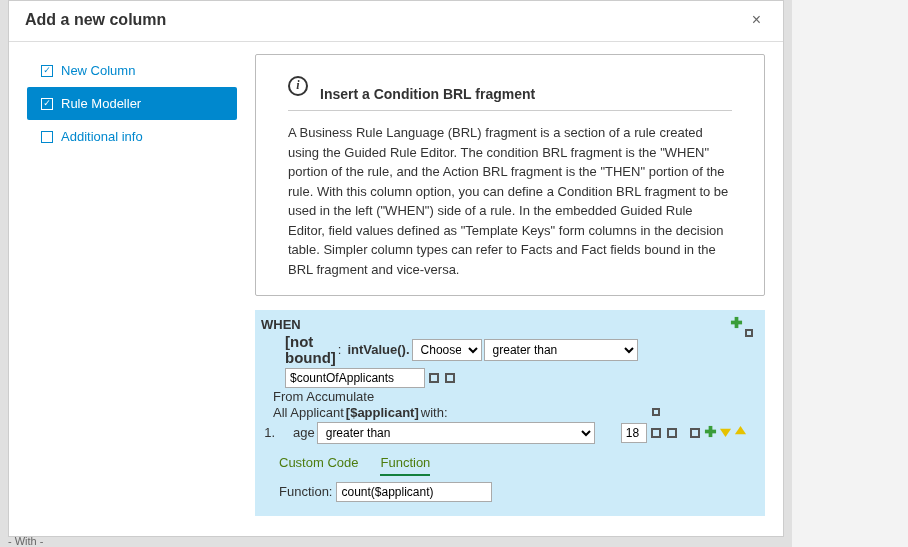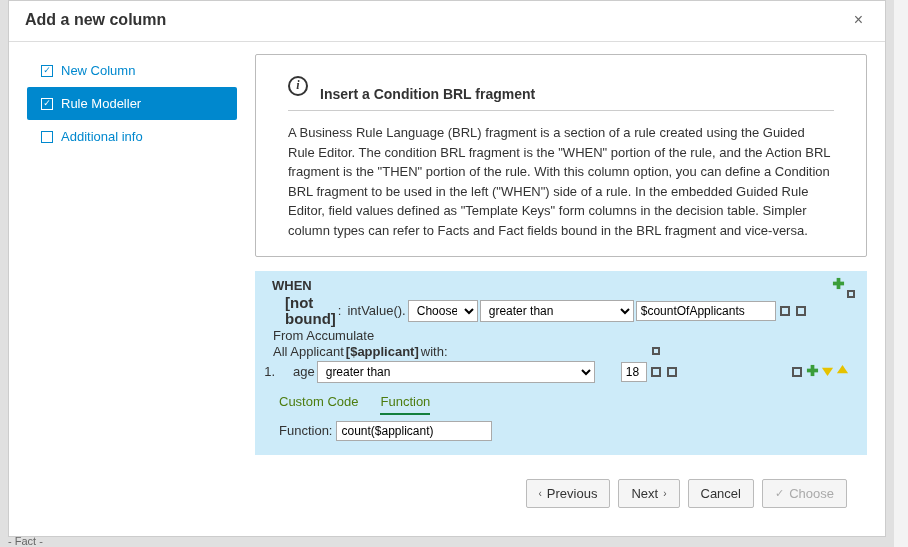--- a/index.html
+++ b/index.html
@@ -1,36 +1,36 @@
 <!DOCTYPE html>
 <html><head>
 <meta charset="utf-8">
 <style>
   * { box-sizing: border-box; margin: 0; padding: 0; }
   body { font-family: "Helvetica Neue", Arial, sans-serif; font-size: 13px; color: #333; background: #f3f3f3; }
-  .modal-backdrop { width: 894px; height: 547px; background: #e0e0e0; position: relative; overflow: hidden; }
+  .modal-backdrop { width: 792px; height: 547px; background: #e0e0e0; position: relative; overflow: hidden; }
   .modal { position: absolute; top: 0; left: 8px; right: 8px; bottom: 10px; background: #fff; border: 1px solid #ccc; display: flex; flex-direction: column; }
   .modal-header { display: flex; align-items: center; justify-content: space-between; padding: 8px 16px 10px; border-bottom: 1px solid #ddd; }
   .modal-title { font-size: 16px; font-weight: 600; color: #333; }
   .close-x { font-size: 16px; color: #666; cursor: pointer; padding: 2px 6px; }
   .modal-body { display: flex; flex: 1; padding: 12px 18px; gap: 18px; overflow: auto; }
   .wizard-nav { width: 210px; flex-shrink: 0; }
   .wizard-step { display: flex; align-items: center; gap: 8px; padding: 9px 14px; font-size: 13px; color: #0088ce; cursor: pointer; border-radius: 2px; }
   .wizard-step.active { background: #0088ce; color: #fff; }
   .wizard-step .checkbox { width: 12px; height: 12px; border: 1px solid currentColor; display: inline-flex; align-items: center; justify-content: center; font-size: 9px; line-height: 1; }
   .wizard-step .checkbox.unchecked { border: 1px solid currentColor; }
   .wizard-content { flex: 1; display: flex; flex-direction: column; gap: 14px; }
   .info-panel { border: 1px solid #bbb; border-radius: 2px; padding: 14px 32px 16px; }
   .info-header { display: flex; align-items: center; gap: 12px; margin-bottom: 8px; }
   .info-icon { width: 20px; height: 20px; border: 2px solid #333; border-radius: 50%; display: flex; align-items: center; justify-content: center; font-weight: 700; font-size: 12px; font-family: Georgia, serif; font-style: italic; }
   .info-title { font-weight: 600; font-size: 14px; margin-top: 17px; }
   .info-divider { height: 1px; background: #ccc; margin: 8px 0 12px; }
   .info-text { font-size: 13px; line-height: 1.5; color: #333; }
   .rule-editor { background: #cdebf9; padding: 6px 8px 14px 0; position: relative; }
-  .when-row { display: flex; align-items: center; justify-content: space-between; padding-right: 14px; margin-left: 11px; }
+  .when-row { display: flex; align-items: center; justify-content: space-between; padding-right: 14px; }
   .when-label { font-weight: 700; font-size: 13px; margin-left: 6px; }
   .editor-body { font-size: 13px; padding-left: 6px; }
   .line { display: flex; align-items: center; flex-wrap: wrap; gap: 2px; margin: 1px 0; }
   .indent1 { margin-left: 12px; }
   .indent2 { margin-left: 24px; }
   .bracket-label { font-weight: 700; font-size: 15px; line-height: 1.05; display: inline-block; }
   .bold { font-weight: 700; }
   select, input[type=text] { font-size: 12px; border: 1px solid #aaa; background: #fff; padding: 2px 4px; }
   .select-wide { width: 154px; }
   .select-choose { width: 70px; }
@@ -107,21 +107,21 @@
           <div class="editor-body">
             <div class="line indent1">
               <span class="float-icons-right" style="top:auto;">
                 <span class="sq-icon sm"></span>
               </span>
             </div>
 
             <div class="line indent2">
               <span class="bracket-label">[not<br>bound]</span>
               <span>:</span>
-              <span style="margin-left:4px;">intValue().</span>
+              <span style="margin-left:4px;font-weight:bold;">intValue().</span>
               <select class="select-choose">
                 <option>Choose.</option>
               </select>
               <select class="select-wide">
                 <option>greater than</option>
               </select>
               <input type="text" class="txt-count" value="$countOfApplicants" style="">
               <span class="sq-icon"></span>
               <span class="sq-icon"></span>
             </div>
@@ -196,14 +196,14 @@
             <span>Cancel</span>
           </button>
           <button class="btn disabled">
             <span class="checkmark">✓</span>
             <span>Choose</span>
           </button>
         </div>
       </div>
     </div>
   </div>
-  <div class="bottom-strip">- Fact -</div>
+  <div class="bottom-strip">- With -</div>
 </div>
 
 </body></html>

